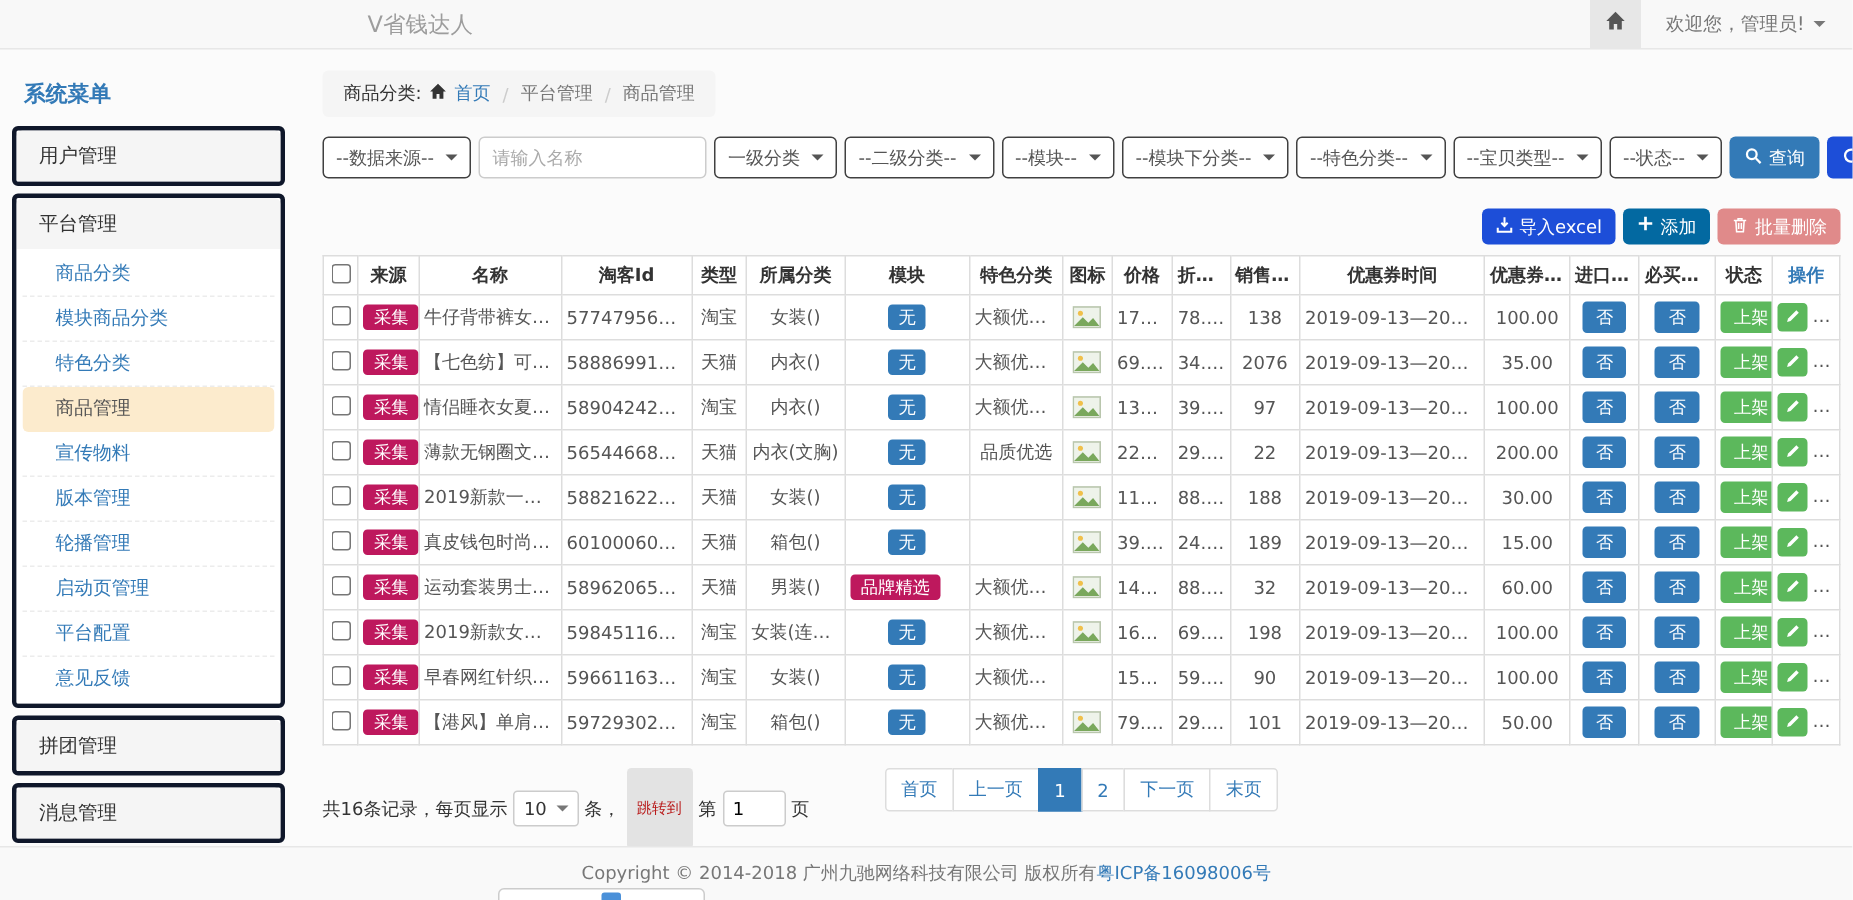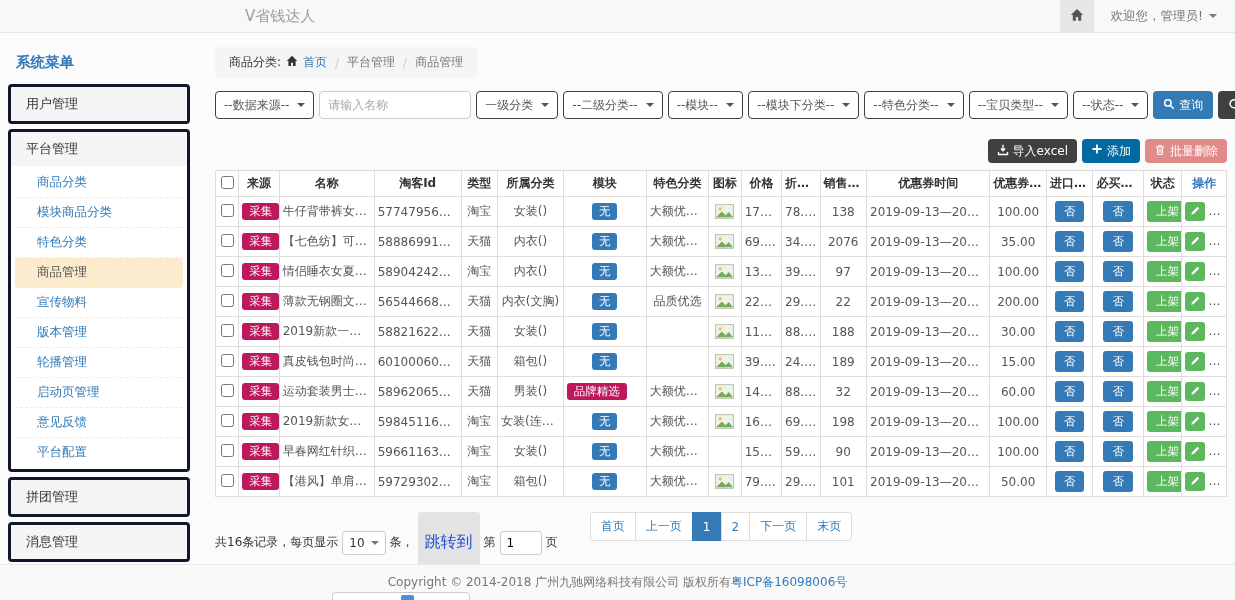--- a/index.html
+++ b/index.html
@@ -35,21 +35,21 @@
   .breadcrumb .crumb { color:#777; }
 
   
   .filter-row { display:flex; align-items:center; gap:5px; flex-wrap:nowrap; margin-bottom:20px; }
   .sel { display:inline-flex; align-items:center; justify-content:space-between; gap:8px; height:28px; border:1px solid #404040; border-radius:4px; background:#fff; padding:0 8px; font-size:12px; color:#555; cursor:pointer; white-space:nowrap; }
   .txt-input { height:28px; border:1px solid #ccc; border-radius:4px; padding:0 8px; font-size:12px; width:152px; color:#555; font-family:inherit; }
   .txt-input::placeholder { color:#aaa; }
   .btn { display:inline-flex; align-items:center; gap:4px; border:none; border-radius:4px; color:#fff; font-size:12px; padding:0 10px; height:28px; cursor:pointer; font-family:inherit; white-space:nowrap; }
   .btn svg { width:12px; height:12px; }
   .btn-primary { background:#337ab7; }
-  .btn-info { background:#404040; }
+  .btn-info { background:#1d4ed8; }
   .btn-success { background:#0369a1;font-family:Liberation Mono, monospace; }
   .btn-danger-soft { background:#e08a8a; }
 
   
   .toolbar { display:flex; justify-content:flex-end; gap:5px; margin-bottom:7px; }
   .toolbar .btn { height:24px; padding:0 9px; }
 
   
   table { width:100%; border-collapse:collapse; table-layout:fixed; background:#fff; }
   th,td { border:1px solid #ddd; font-size:12px; text-align:center; padding:4px 3px; overflow:hidden; white-space:nowrap; text-overflow:ellipsis; vertical-align:middle; height:26px; }
@@ -65,21 +65,21 @@
   .op-btn { display:inline-flex; align-items:center; justify-content:center; width:20px; height:19px; border:none; border-radius:3px; color:#fff; cursor:pointer; vertical-align:middle; }
   .op-btn svg { width:11px; height:11px; }
   .op-edit { background:#5cb85c; margin-right:3px; }
   .op-del { background:#d9534f; }
   .photo-icon svg { width:19px; height:15px; vertical-align:middle; }
 
   
   .pagi-row { position:relative; margin-top:15px; height:30px; }
   .pagi-left { position:absolute; left:0; top:0; display:flex; align-items:center; gap:4px; font-size:12px; color:#333; }
   .mini-sel { display:inline-flex; align-items:center; gap:6px; border:1px solid #ccc; border-radius:3px; background:#fff; height:24px; padding:0 6px; font-size:12px; cursor:pointer; }
-  .jump-btn { background:#e3e3e3; border:none; border-radius:3px; color:#1d4ed8; font-size:16px; padding:20px 7px; cursor:pointer; font-family:inherit; }
+  .jump-btn { background:#e3e3e3; border:none; border-radius:3px; color:#b91c1c; font-size:10px; padding:20px 7px; cursor:pointer; font-family:inherit; }
   .jump-input { width:42px; height:24px; border:1px solid #ccc; border-radius:3px; padding:0 6px; font-size:12px; font-family:inherit; }
   .pagi-center { display:flex; justify-content:center; padding-top:0; }
   .pager { display:inline-flex; }
   .page-btn { border:1px solid #ddd; background:#fff; color:#337ab7; font-size:12px; padding:5px 10px; margin-left:-1px; cursor:pointer; font-family:inherit; }
   .page-btn:first-child { border-radius:3px 0 0 3px; margin-left:0; }
   .page-btn:last-child { border-radius:0 3px 3px 0; }
   .page-btn.active { background:#337ab7; border-color:#337ab7; color:#fff; }
 
   
   footer { position:absolute; left:0; bottom:0; width:100%; height:36px; background:#f9f9f9; border-top:1px solid #e7e7e7; display:flex; align-items:center; justify-content:center; font-size:12px; color:#777; z-index:5; }
@@ -120,22 +120,22 @@
           <div class="panel-heading">平台管理</div>
           <div class="panel-body">
             <a class="side-link">商品分类</a>
             <a class="side-link">模块商品分类</a>
             <a class="side-link">特色分类</a>
             <a class="side-link active">商品管理</a>
             <a class="side-link">宣传物料</a>
             <a class="side-link">版本管理</a>
             <a class="side-link">轮播管理</a>
             <a class="side-link">启动页管理</a>
+            <a class="side-link">平台配置</a>
             <a class="side-link">意见反馈</a>
-            <a class="side-link">平台配置</a>
           </div>
         </div>
         <div class="panel">
           <div class="panel-heading">拼团管理</div>
         </div>
         <div class="panel">
           <div class="panel-heading">消息管理</div>
         </div>
         <div class="panel">
           <div class="panel-heading">订单管理</div>

